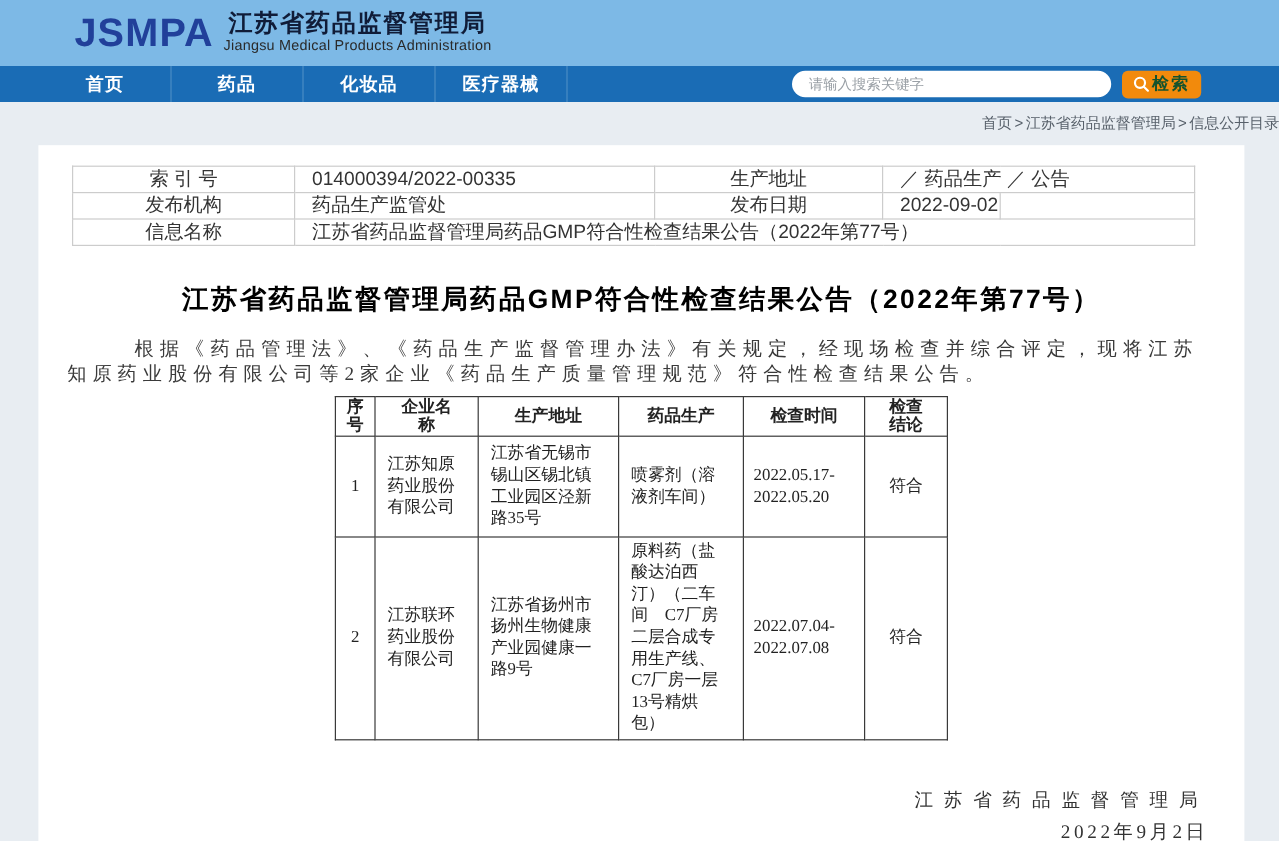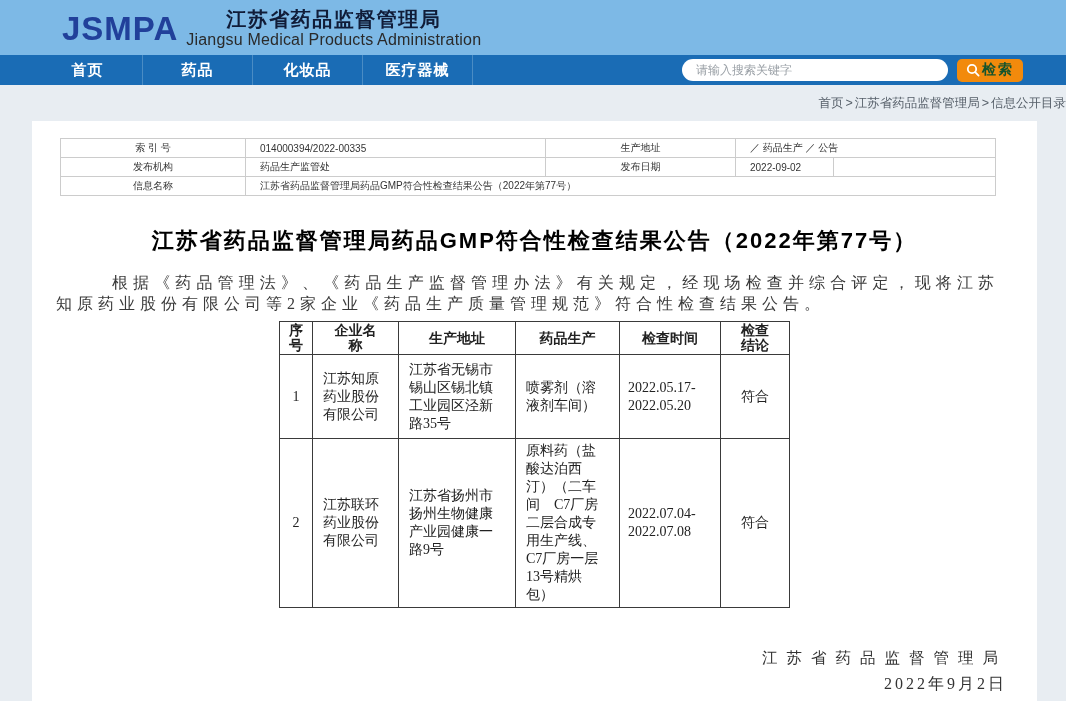--- a/index.html
+++ b/index.html
@@ -21,30 +21,30 @@
     background-color:#7db9e6;
     text-align:center;
   }
   .logo{ position:absolute; left:62px; top:8px; display:flex; align-items:center; gap:8px; cursor:pointer;}
   .logo-acronym{
     font-size:33px; font-weight:bold; color:#21409a; letter-spacing:1px;
     font-family:"Liberation Sans","DejaVu Sans",sans-serif;
   }
   .logo-names{ display:flex; flex-direction:column; line-height:1.15; }
   .org-cn{ font-size:20px; font-weight:bold; color:#101c38; letter-spacing:1.5px; }
-  .org-en{ font-size:16px; color:#2a2a2a; letter-spacing:.2px; }
+  .org-en{ font-size:12px; color:#2a2a2a; letter-spacing:.2px; }
   
   .navbar{ height:30px; background:#1a6cb5; display:flex; align-items:center; }
   .nav-tabs{ display:flex; height:30px; margin-left:33px; }
   .nav-tab{
     width:110px; height:30px; display:flex; align-items:center; justify-content:center;
     color:#fff; font-size:15px; font-weight:bold; letter-spacing:1px;
     border-right:1px solid #4a8cc4; text-decoration:none; cursor:pointer;
   }
-  .search{ margin-left:auto; margin-right:43px; display:flex; align-items:center; gap:9px; }
+  .search{ margin-left:auto; margin-right:65px; display:flex; align-items:center; gap:9px; }
   .search-input{
     width:266px; height:22px; border:none; border-radius:11px;
     padding:0 14px; font-size:12px; color:#333; outline:none; background:#fff;
   }
   .search-input::placeholder{ color:#9aa0a6; }
   .search-btn{
     height:23px; padding:0 9px; background:#f28a0c; border:none; border-radius:5px;
     color:#14532d; font-size:14px; font-weight:bold; display:flex; align-items:center; gap:2px;
     cursor:pointer; letter-spacing:2px;
   }
@@ -52,21 +52,21 @@
   .breadcrumb{ padding:10px 0 9px 31px; font-size:12.5px; color:#57606a;text-align:right; }
   .breadcrumb a{ color:#57606a; text-decoration:none; cursor:pointer; }
   .crumb-sep{ margin:0 2px; }
   
   .card{
     margin-left:32px; width:1005px; min-height:584px; background:#fff; padding-top:17px;
   }
   
   .meta-table{
     margin-left:28px; width:935px; border-collapse:collapse; table-layout:fixed;
-    font-size:10px; color:#333;
+    font-size:16px; color:#333;
   }
   .meta-table td{ border:1px solid #ccc; height:19px; padding:0 0 0 0; background:#fff; }
   .meta-table td.lbl{ text-align:center; }
   .meta-table td.val{ padding-left:14px; }
   
   .doc-title{
     margin-top:30px; text-align:center; font-size:22px; font-weight:bold; color:#000;
     letter-spacing:2px;
   }
   .doc-para{

